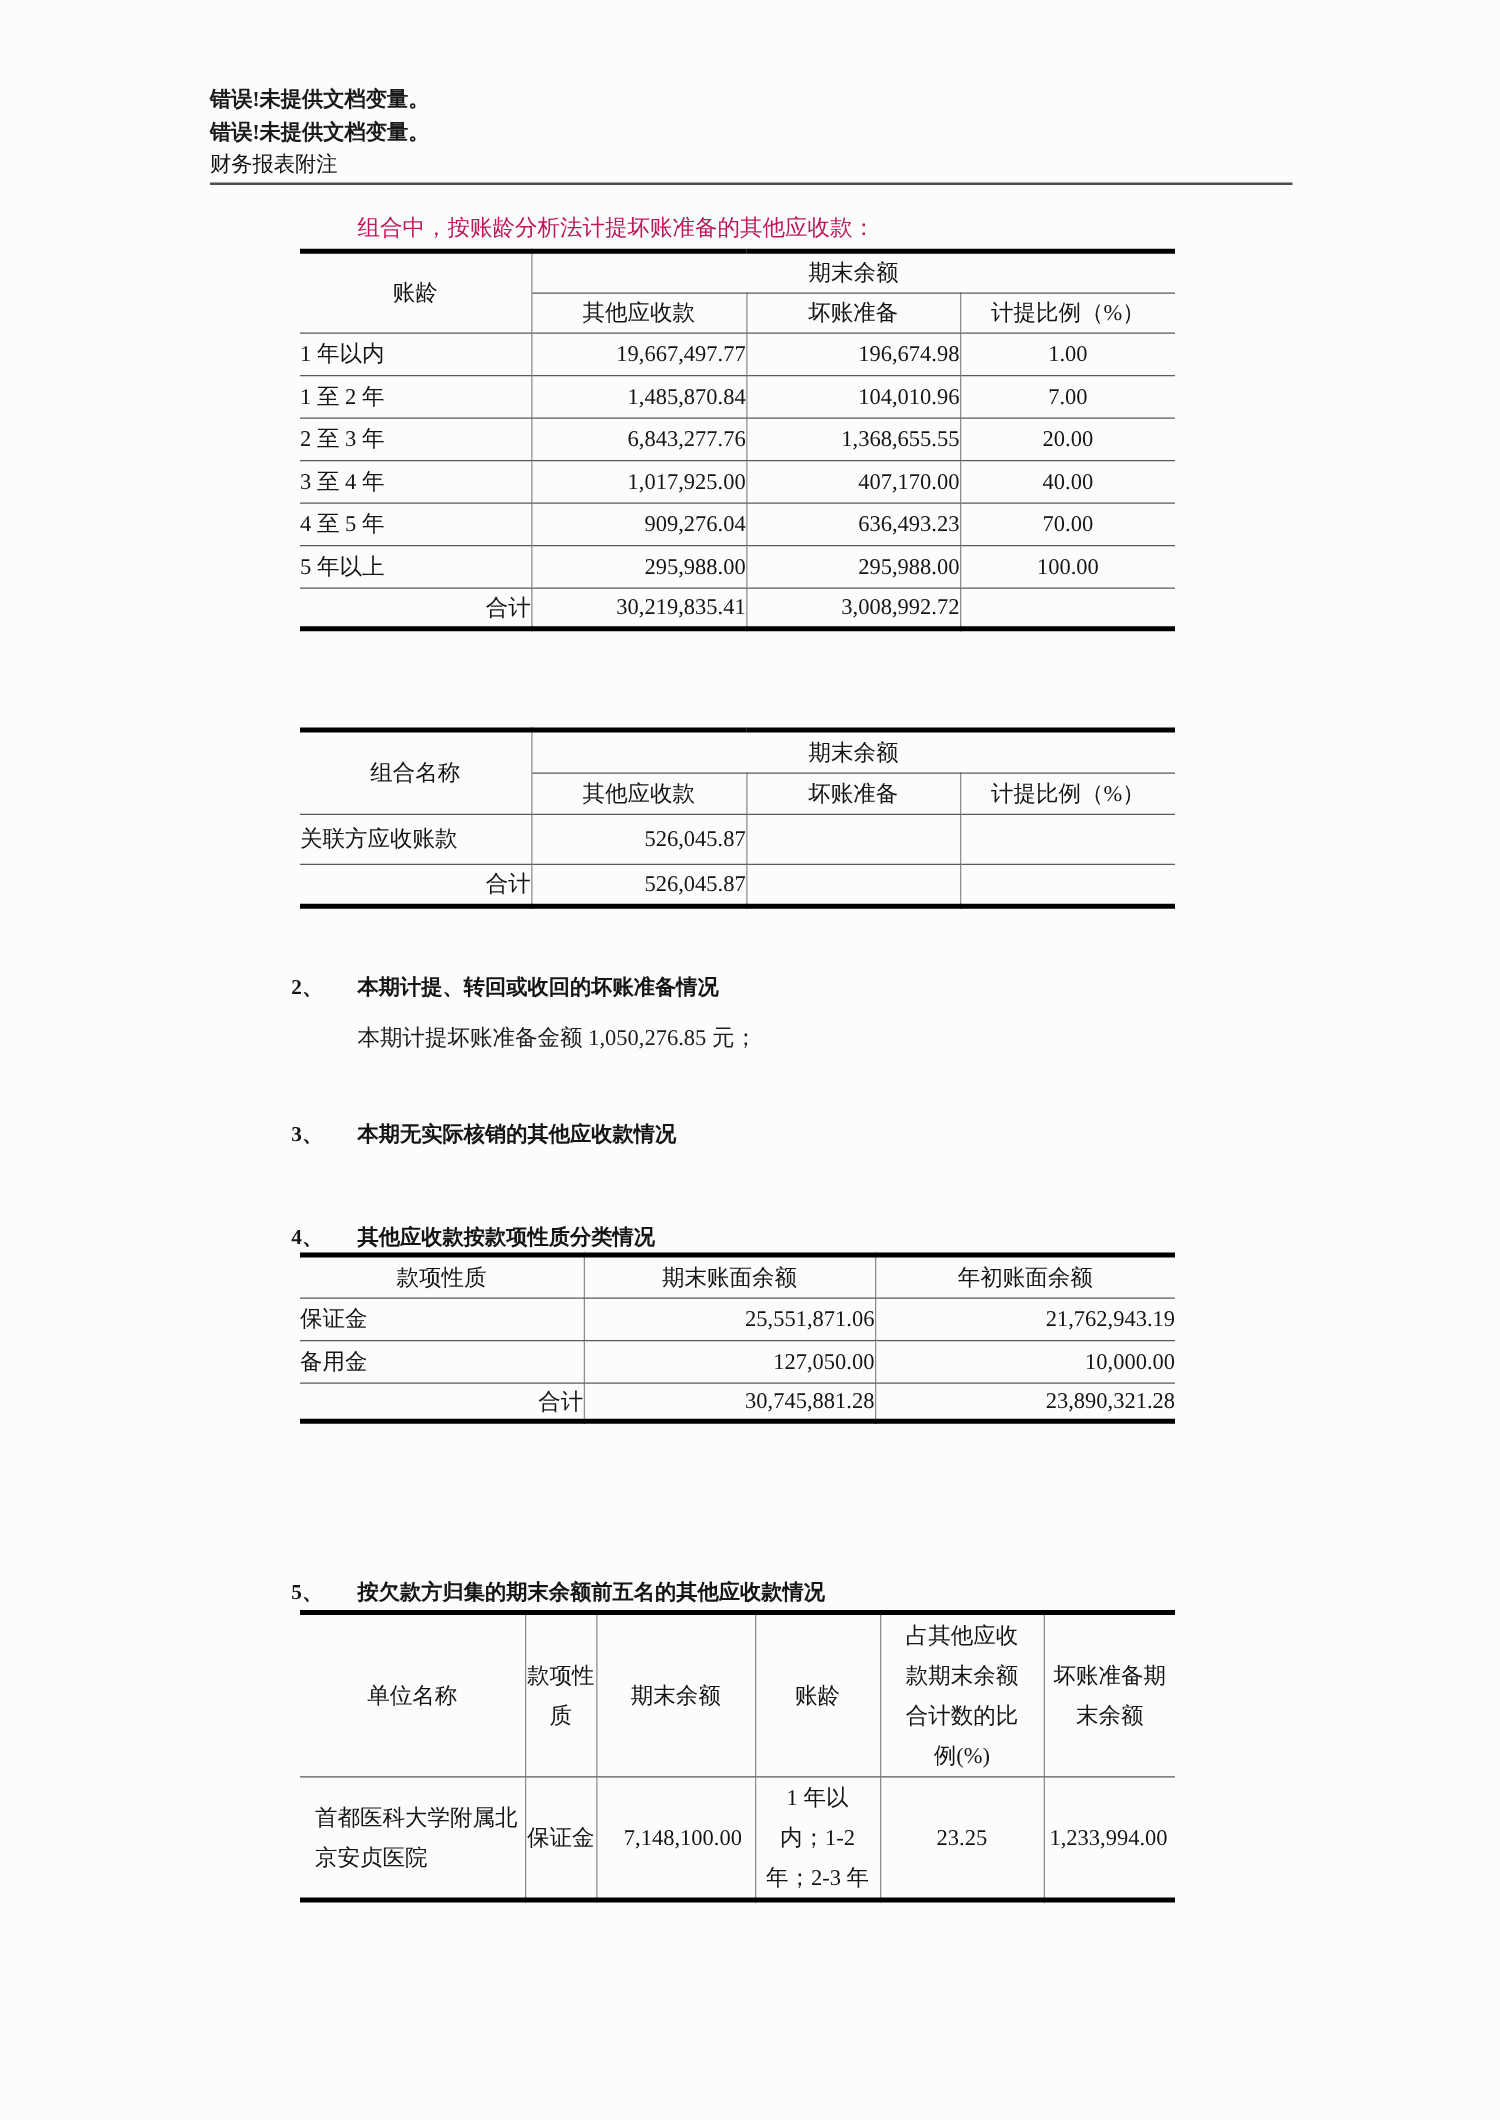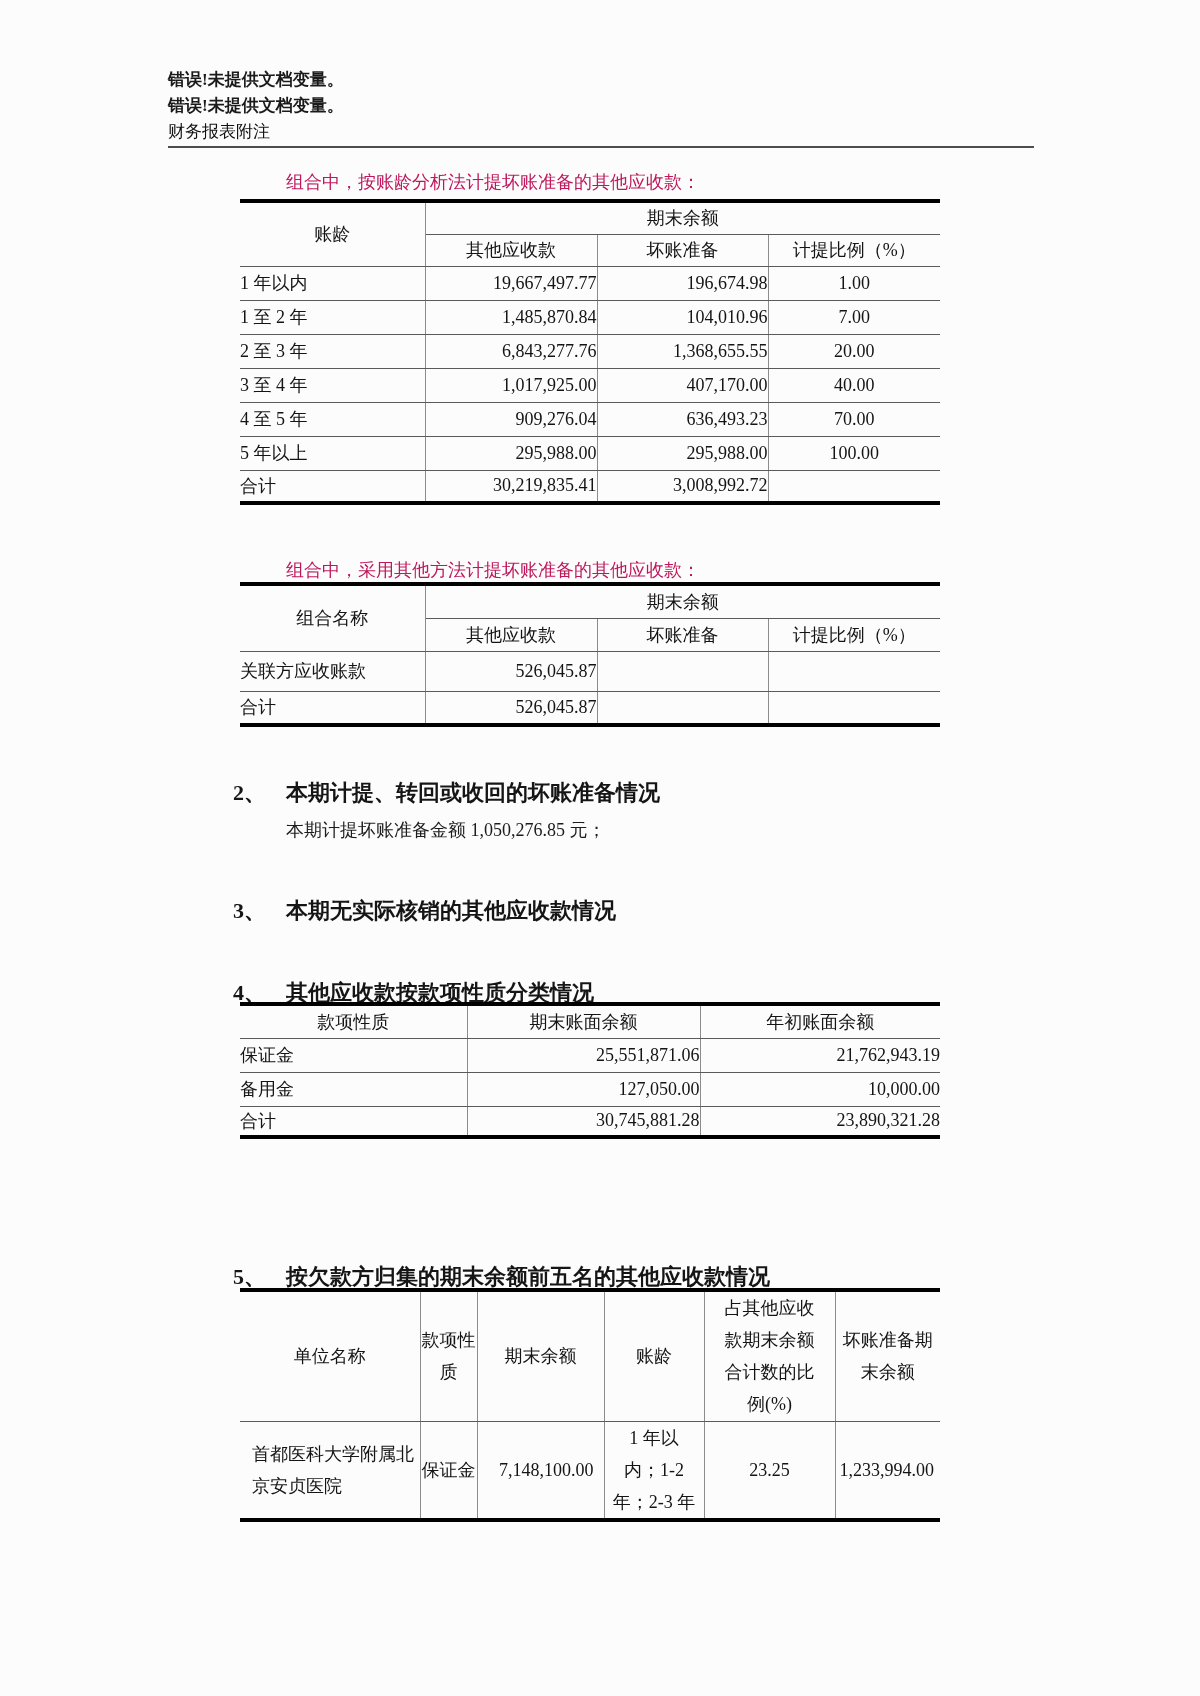--- a/index.html
+++ b/index.html
@@ -10,34 +10,34 @@
     background:#fcfcfc;
     font-family:"Liberation Serif","DejaVu Serif",serif;
     color:#111;
     overflow:hidden;
   }
   .abs { position:absolute; }
   .hdr-line { left:168px; font-size:17px; line-height:24px; white-space:nowrap; }
   .hdr-bold { font-weight:bold; color:#1a1a1a; }
   .hdr-rule { left:168px; width:866px; height:2px; background:#4d4d4d; }
   .intro { left:286px; font-size:18px; color:#be185d; white-space:nowrap; }
-  .section-heading { left:233px; font-size:22px; font-weight:bold; color:#151515; white-space:nowrap; }
+  .section-heading { left:233px; font-size:17px; font-weight:bold; color:#151515; white-space:nowrap; }
   .sec-num { display:inline-block; width:53px; }
   .body-text { left:286px; font-size:18px; color:#1c1c1c; white-space:nowrap; }
 
   table.fin { border-collapse:collapse; table-layout:fixed;
     border-top:4px solid #000; border-bottom:4px solid #000;
     font-size:18px; color:#141414; }
   table.fin th, table.fin td { font-weight:normal; padding:0; vertical-align:middle; }
   .vr { border-right:1px solid #8c8c8c; }
   .hb { border-bottom:1px solid #5a5a5a; }
   .ctr { text-align:center; }
   .lbl { text-align:left; padding-left:9px; }
   .num { text-align:right; padding-right:12px; }
-  .tot { text-align:left; }
+  .tot { text-align:right; }
   .mlh { line-height:32px; }
 </style>
 </head>
 <body>
 
 <div class="page">
 
   <div class="abs hdr-line hdr-bold" style="top:68px">错误!未提供文档变量。</div>
   <div class="abs hdr-line hdr-bold" style="top:94px">错误!未提供文档变量。</div>
   <div class="abs hdr-line" style="top:120px">财务报表附注</div>
@@ -100,21 +100,20 @@
       </tr>
       <tr style="height:33px">
         <td class="vr tot">合计</td>
         <td class="vr num">30,219,835.41</td>
         <td class="vr num">3,008,992.72</td>
         <td class="ctr"></td>
       </tr>
     </tbody>
   </table>
 
-  <div class="abs intro" style="top:558px">组合中，采用其他方法计提坏账准备的其他应收款：</div>
 
   <table class="fin abs" style="left:240px; top:582px; width:700px;">
     <colgroup>
         <col style="width:185px">
         <col style="width:172px">
         <col style="width:171px">
         <col style="width:172px">
       </colgroup>
     <tbody>
       <tr style="height:34px">

